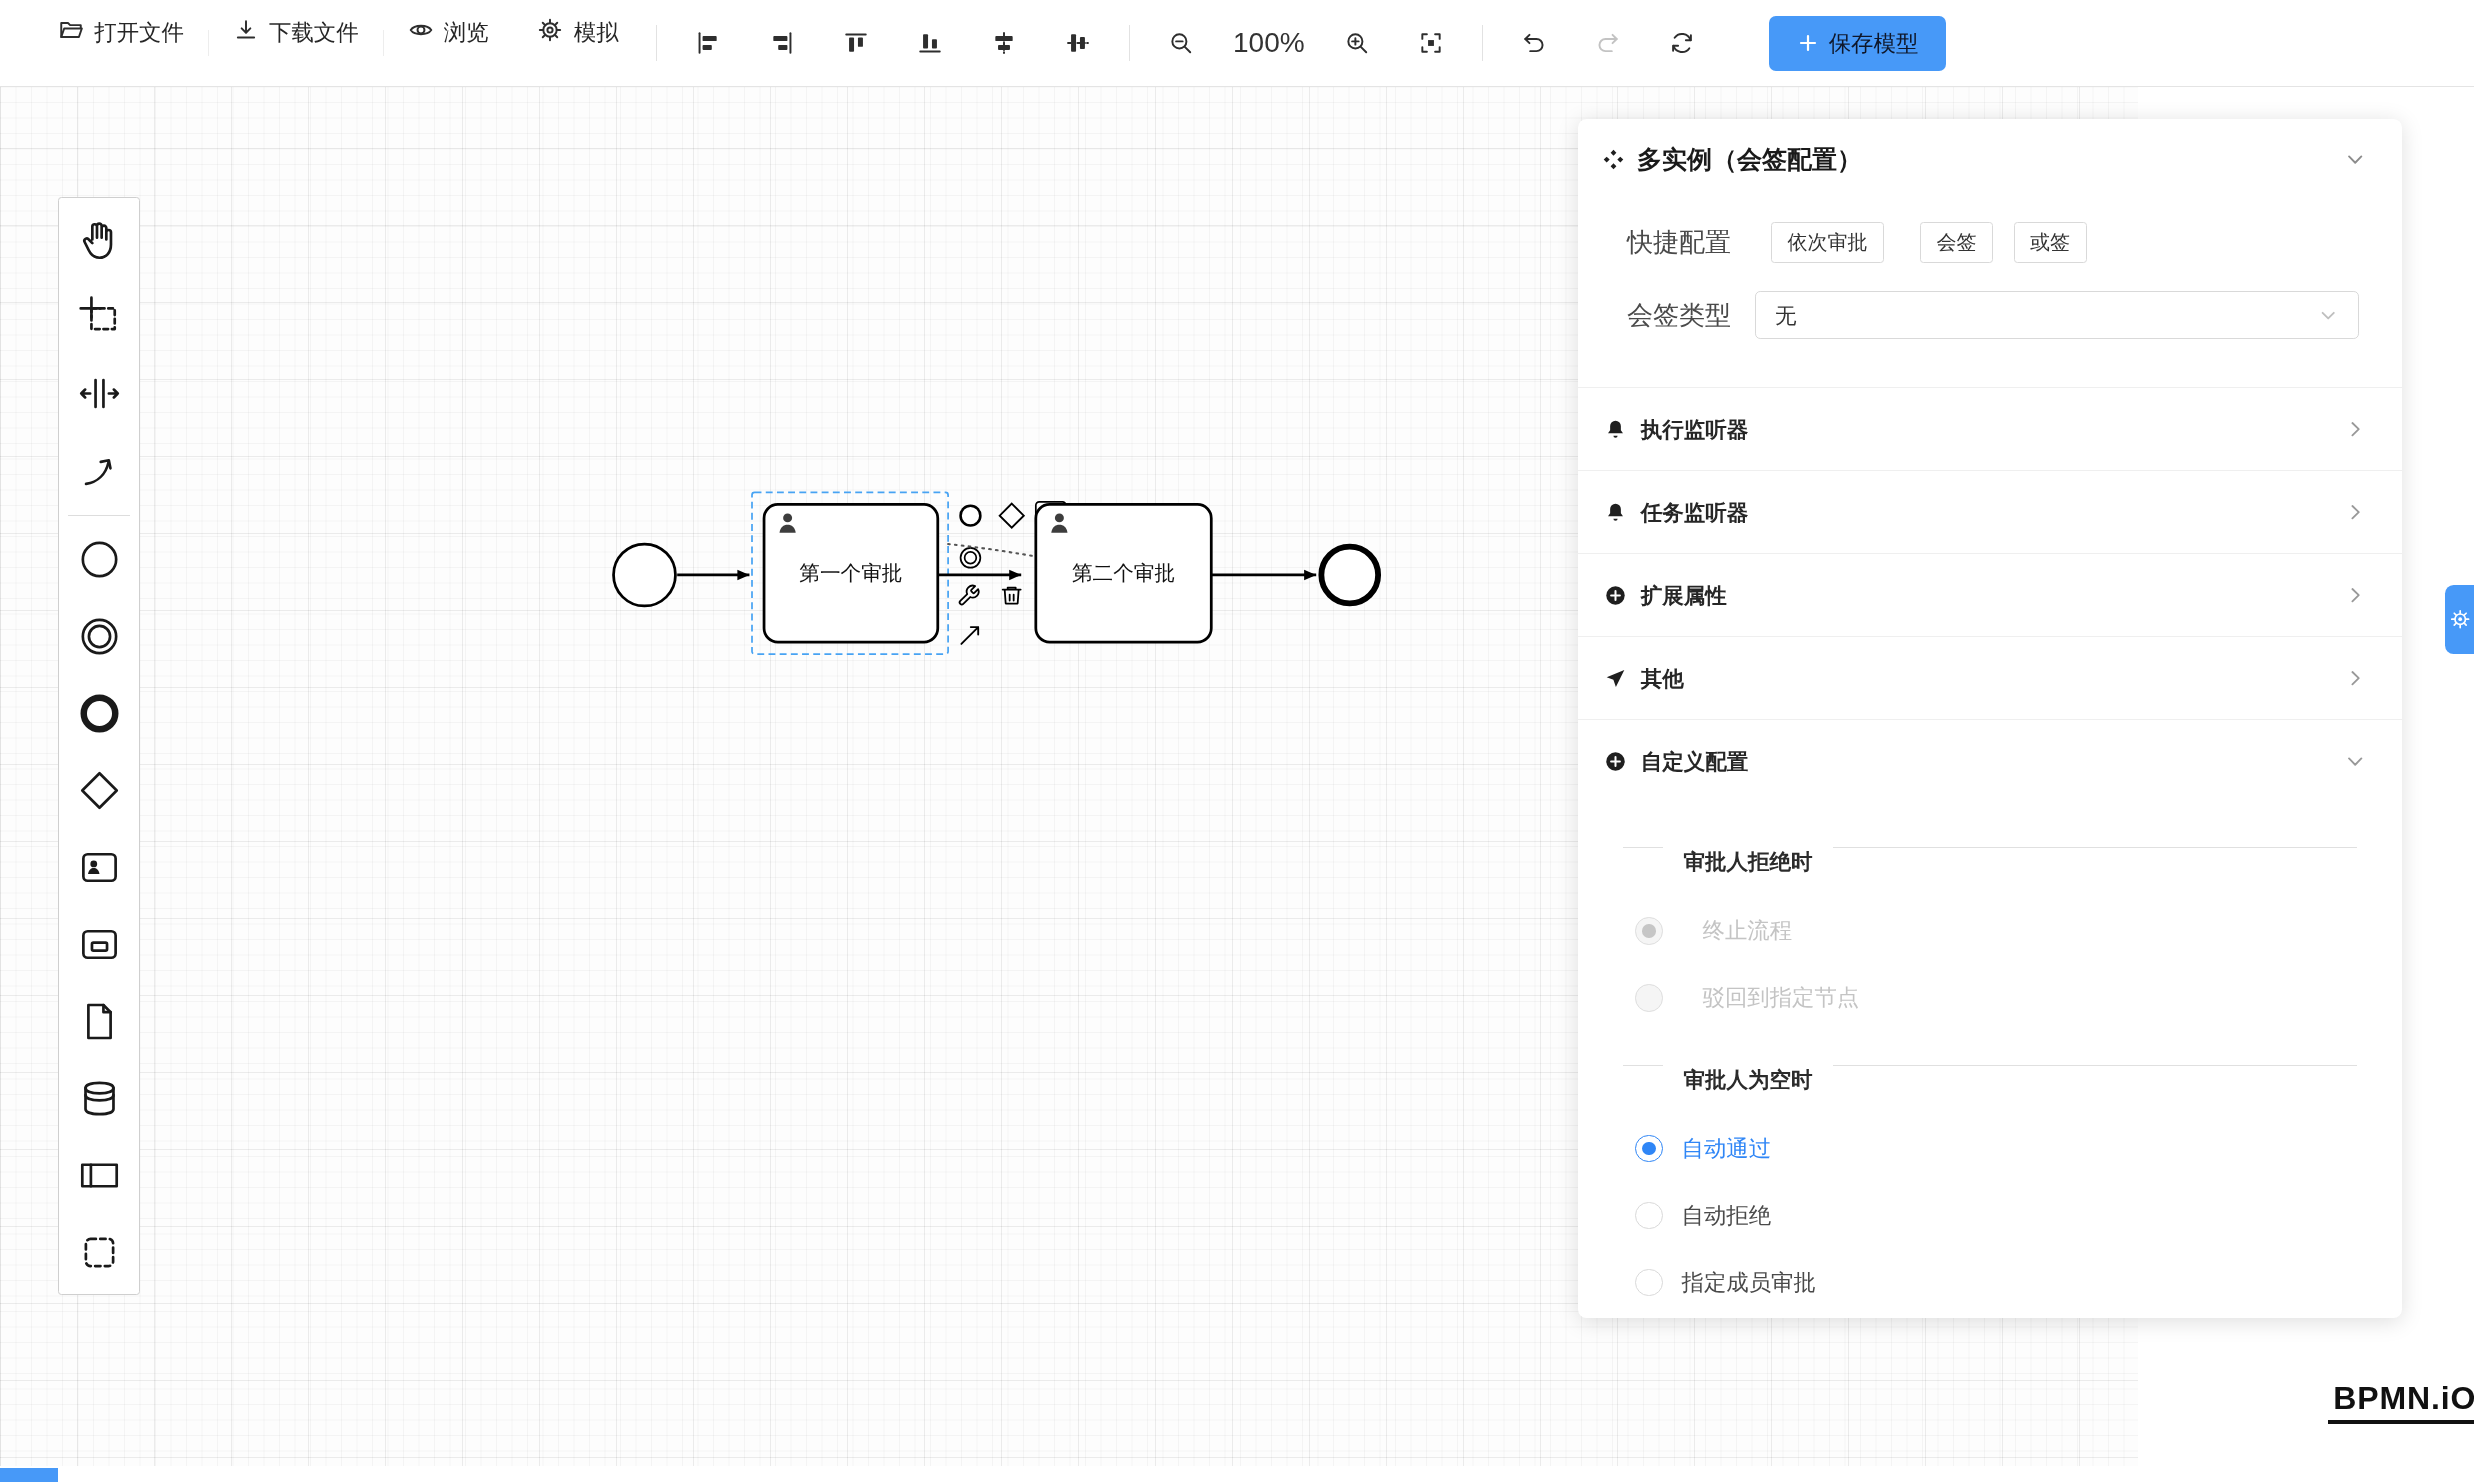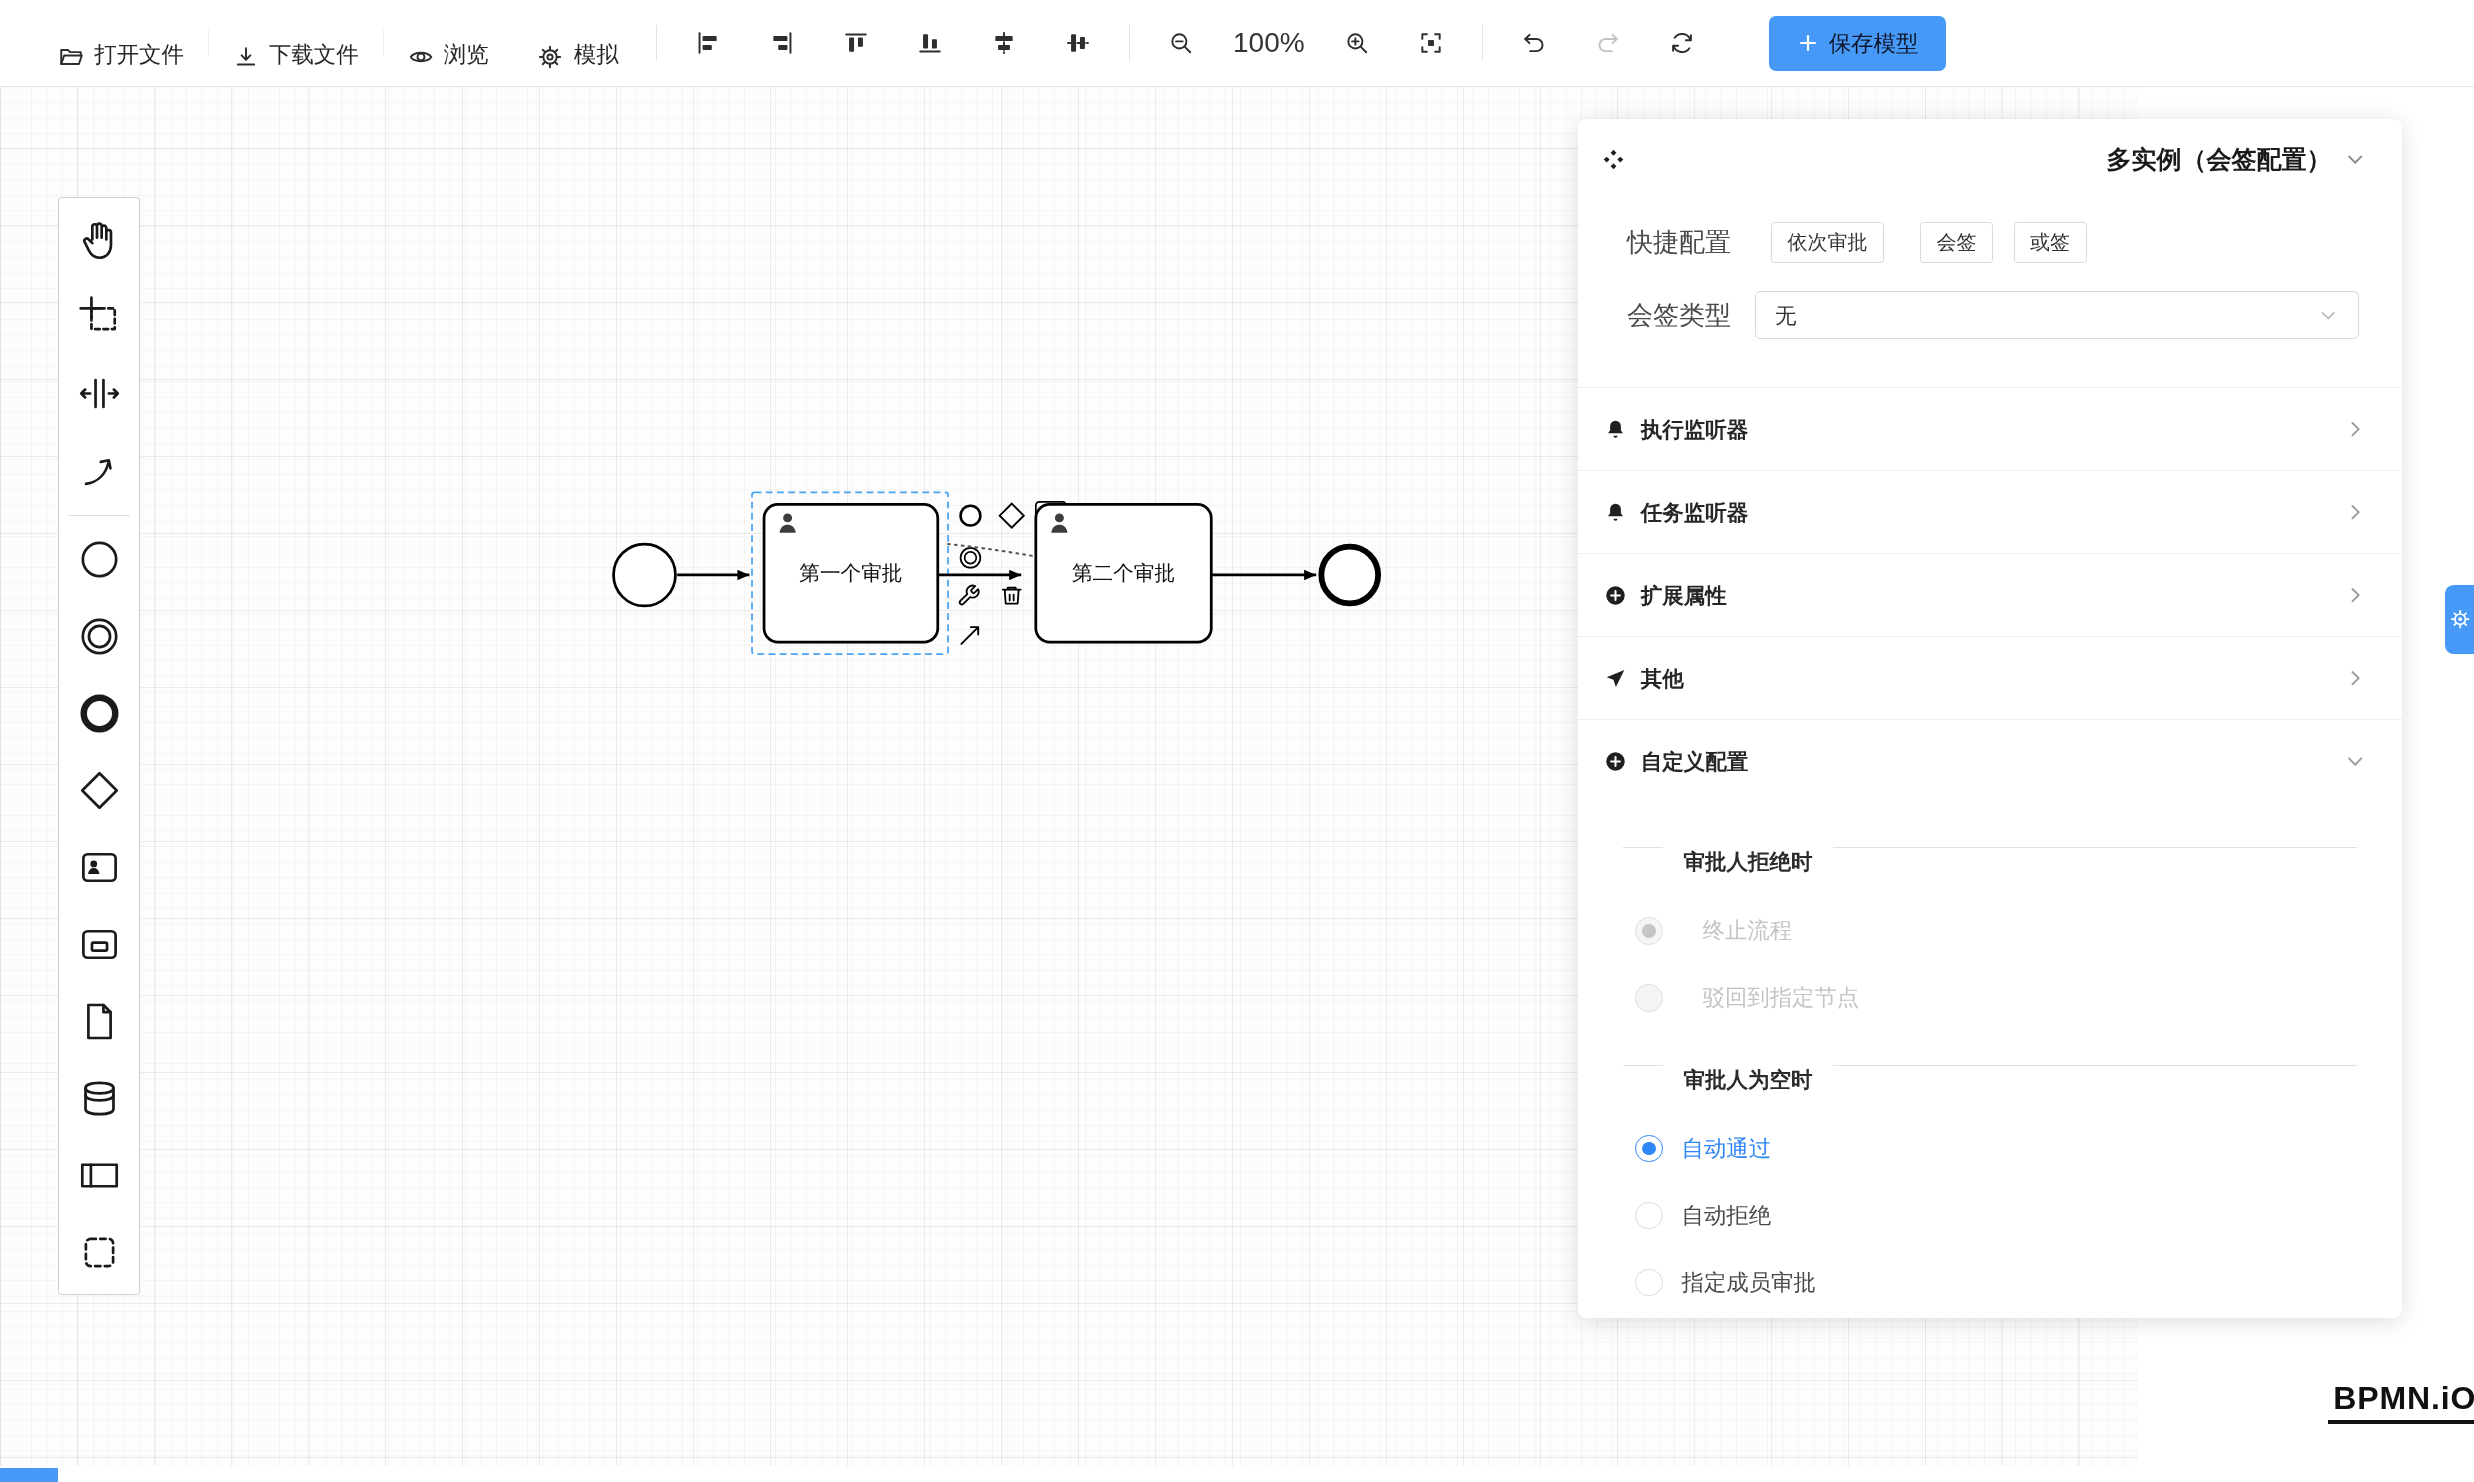--- a/index.html
+++ b/index.html
@@ -4,21 +4,21 @@
 <style>
   * { margin:0; padding:0; box-sizing:border-box; }
   html,body { width:2475px; height:1482px; overflow:hidden; background:#fff;
     font-family:"Liberation Sans","DejaVu Sans",sans-serif; color:#262626; }
 
   
   .toolbar { position:absolute; left:0; top:0; width:2475px; height:87px;
     background:#fff; border-bottom:0.9px solid #e4e4e4; display:flex; align-items:center;
     padding:0 34px; z-index:30; }
   .tb-group { display:flex; align-items:center; }
-  .tb-btn { display:flex; align-items:flex-end; gap:10.3px; height:53px; padding:0 24px;
+  .tb-btn { display:flex; align-items:flex-start; gap:10.3px; height:53px; padding:0 24px;
     background:#fff; border:none; font-size:22.4px; color:#262626; border-radius:3.4px; cursor:pointer; }
   .tb-ibtn { width:74px; height:53px; display:flex; align-items:center; justify-content:center;
     background:#fff; border:none; cursor:pointer; }
   .mini-sep { width:0.9px; height:26px; background:#ededed; }
   .vsep { width:0.9px; height:36px; background:#e2e2e2; margin:0 13.8px; }
   .ti { width:26px; height:26px; fill:none; stroke:#2e2e2e; stroke-width:1.8;
     stroke-linecap:round; stroke-linejoin:round; }
   .ti.disabled { stroke:#c3c3c3; }
   .ti .bar { fill:#2e2e2e; stroke:none; }
   .zoom-level { font-size:28px; color:#333; margin:0 15.5px; min-width:65px; text-align:center; }
@@ -42,21 +42,21 @@
     border:0.9px solid #cfcfcf; border-radius:3.4px; z-index:20; padding:3.4px 0; }
   .pal-item { width:80px; height:77px; display:flex; align-items:center; justify-content:center; cursor:pointer; }
   .pal-sep { height:0.9px; background:#ddd; margin:5.2px 8.6px; }
   .pi { width:43px; height:43px; fill:none; stroke:#1a1a1a; stroke-width:1.5;
     stroke-linecap:round; stroke-linejoin:round; }
 
   
   .panel { position:absolute; left:1578px; top:119px; width:824px; height:1199px;
     background:#fff; border-radius:8.6px; box-shadow:0 3.4px 22.4px rgba(0,0,0,0.13);
     z-index:25; overflow:hidden; }
-  .panel-header { height:81px; display:flex; align-items:center; padding:0 36px 0 24px; gap:12px;text-align:right; }
+  .panel-header { height:81px; display:flex; align-items:center; padding:0 36px 0 24px; gap:12px; }
   .ph-title { font-size:25px; font-weight:bold; color:#1a1a1a; flex:1; }
   .si { width:23px; height:23px; flex:none; }
   .chev { width:22.4px; height:22.4px; flex:none; }
   .form-row { display:flex; align-items:center; margin-top:22.4px; }
   .form-row.second { margin-top:28px; }
   .form-label { width:153px; text-align:right; font-size:26px; color:#4a4a4a; flex:none; }
   .qbtn { height:41px; padding:0 15.5px; font-size:20px; color:#333; background:#fff;
     border:0.9px solid #d9d9d9; border-radius:3.4px; cursor:pointer; }
   .qbtn.b1 { margin-left:40px; } .qbtn.b2 { margin-left:36px; } .qbtn.b3 { margin-left:20.6px; }
   .select { flex:1; margin-left:24px; margin-right:43px; height:48px; border:0.9px solid #d9d9d9;

